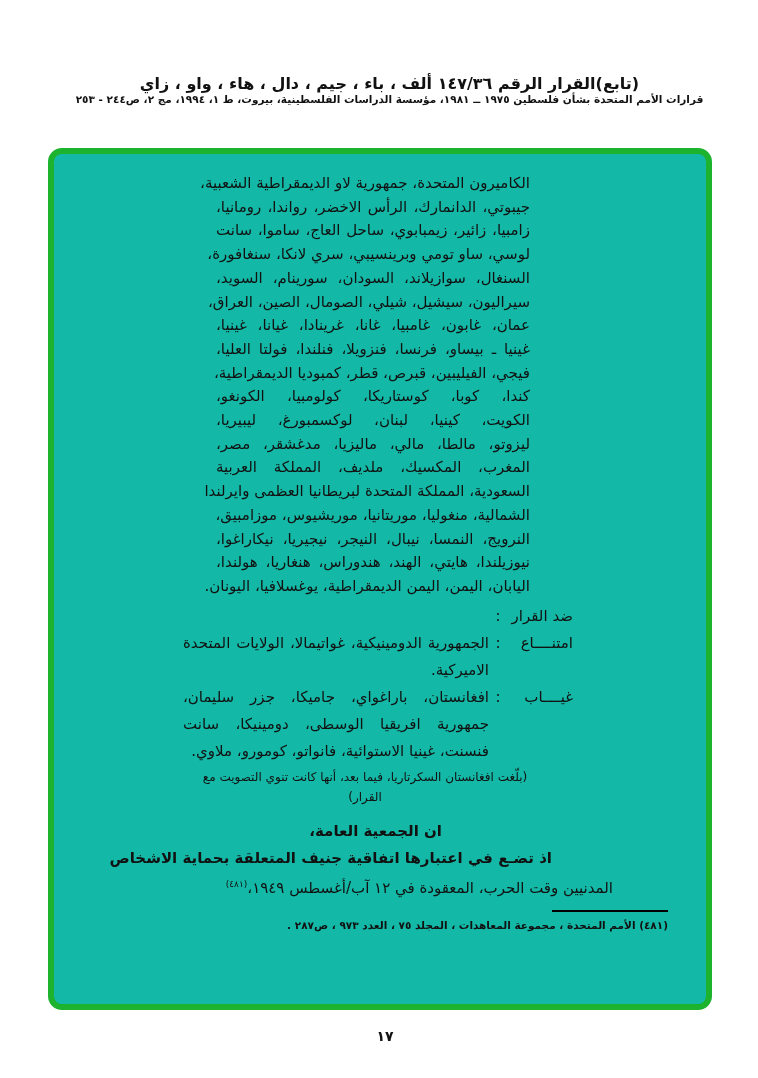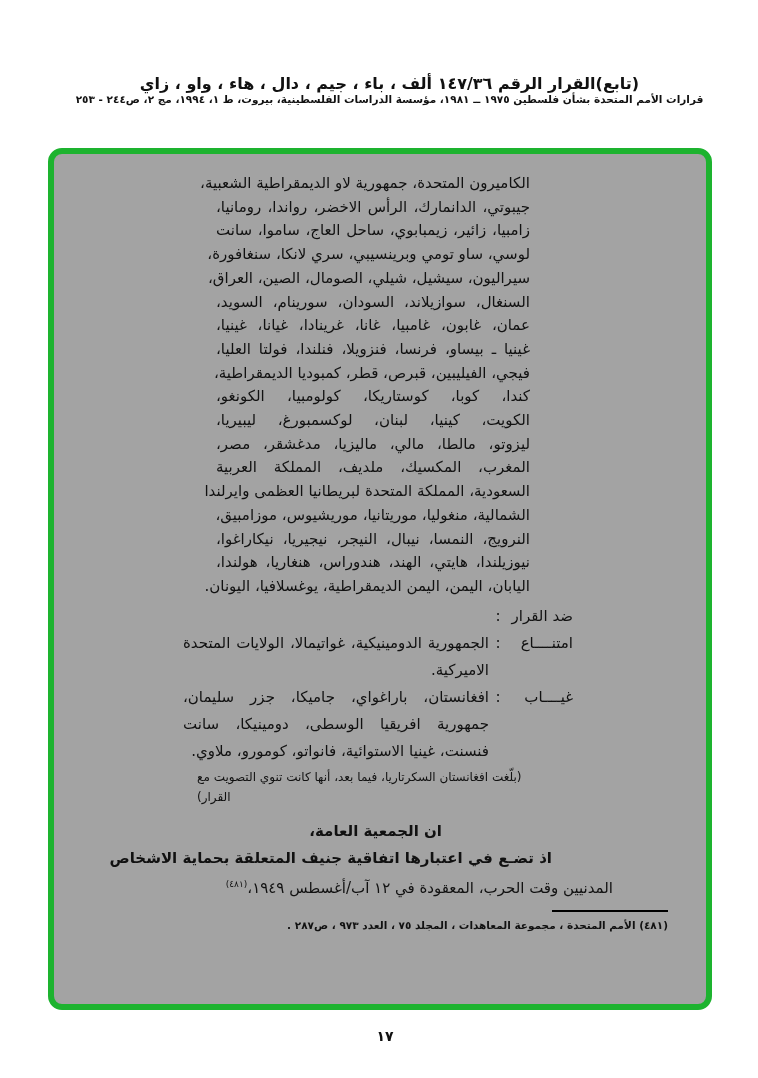--- a/index.html
+++ b/index.html
@@ -8,41 +8,41 @@
     background:#ffffff;color:#111;
     font-family:"DejaVu Sans", sans-serif;
     direction:rtl;
   }
   .header{position:absolute;top:74px;left:0;right:0;text-align:center;padding-left:21px;}
   .header-line1{font-size:16px;font-weight:bold;letter-spacing:0;}
   .header-line2{font-size:10.5px;font-weight:bold;margin-top:0;}
 
   .green-box{
     position:absolute;left:48px;top:148px;width:652px;height:850px;
-    border:6px solid #1db32f;border-radius:14px;background:#a3a3a3;
+    border:6px solid #1db32f;border-radius:14px;background:#14b8a6;
   }
   .box-inner{position:relative;width:100%;height:100%;}
 
   .country-list{margin:18px 176px 0 auto;width:314px;}
   .country-line{
     font-size:15px;line-height:23.7px;
     text-align:justify;text-align-last:justify;
     white-space:nowrap;
   }
   .country-line.last{text-align:right;text-align-last:right;}
 
   .votes{margin:4px 133px 0 auto;width:390px;}
   .vote-row{display:flex;font-size:15px;line-height:27px;}
   .vote-label{width:66px;flex:0 0 66px;white-space:nowrap;}
   .vote-colon{width:18px;flex:0 0 18px;text-align:center;}
   .vote-text{flex:1;text-align:justify;}
 
   .secretariat-note{
     margin:2px 173px 0 auto;width:336px;
-    font-size:12px;line-height:20px;text-align:left;
+    font-size:12px;line-height:20px;text-align:center;
   }
 
   .section-heading{margin-top:8px;text-align:center;font-size:16px;font-weight:bold;}
 
   .preamble-1{margin:12px 264px 0 auto;font-size:15px;font-weight:bold;line-height:24px;text-align:right;}
   .preamble-2{margin:3px 154px 0 auto;font-size:15px;font-weight:bold;line-height:24px;text-align:right;white-space:nowrap;}
   .preamble-3{margin:2px 93px 0 auto;font-size:15px;line-height:24px;text-align:right;white-space:nowrap;}
   .footnote-ref{font-size:9px;vertical-align:super;}
 
   .footnote-rule{margin:10px 38px 0 auto;width:116px;height:2px;background:#000;}
@@ -59,22 +59,22 @@
 </div>
 
 <div class="green-box">
   <div class="box-inner">
 
     <div class="country-list">
       <div class="country-line">الكاميرون المتحدة، جمهورية لاو الديمقراطية الشعبية،</div>
       <div class="country-line">جيبوتي، الدانمارك، الرأس الاخضر، رواندا، رومانيا،</div>
       <div class="country-line">زامبيا، زائير، زيمبابوي، ساحل العاج، ساموا، سانت</div>
       <div class="country-line">لوسي، ساو تومي وبرينسيبي، سري لانكا، سنغافورة،</div>
+      <div class="country-line">السنغال، سوازيلاند، السودان، سورينام، السويد،</div>
       <div class="country-line">سيراليون، سيشيل، شيلي، الصومال، الصين، العراق،</div>
-      <div class="country-line">السنغال، سوازيلاند، السودان، سورينام، السويد،</div>
       <div class="country-line">عمان، غابون، غامبيا، غانا، غرينادا، غيانا، غينيا،</div>
       <div class="country-line">غينيا ـ بيساو، فرنسا، فنزويلا، فنلندا، فولتا العليا،</div>
       <div class="country-line">فيجي، الفيليبين، قبرص، قطر، كمبوديا الديمقراطية،</div>
       <div class="country-line">كندا، كوبا، كوستاريكا، كولومبيا، الكونغو،</div>
       <div class="country-line">الكويت، كينيا، لبنان، لوكسمبورغ، ليبيريا،</div>
       <div class="country-line">ليزوتو، مالطا، مالي، ماليزيا، مدغشقر، مصر،</div>
       <div class="country-line">المغرب، المكسيك، ملديف، المملكة العربية</div>
       <div class="country-line">السعودية، المملكة المتحدة لبريطانيا العظمى وايرلندا</div>
       <div class="country-line">الشمالية، منغوليا، موريتانيا، موريشيوس، موزامبيق،</div>
       <div class="country-line">النرويج، النمسا، نيبال، النيجر، نيجيريا، نيكاراغوا،</div>

